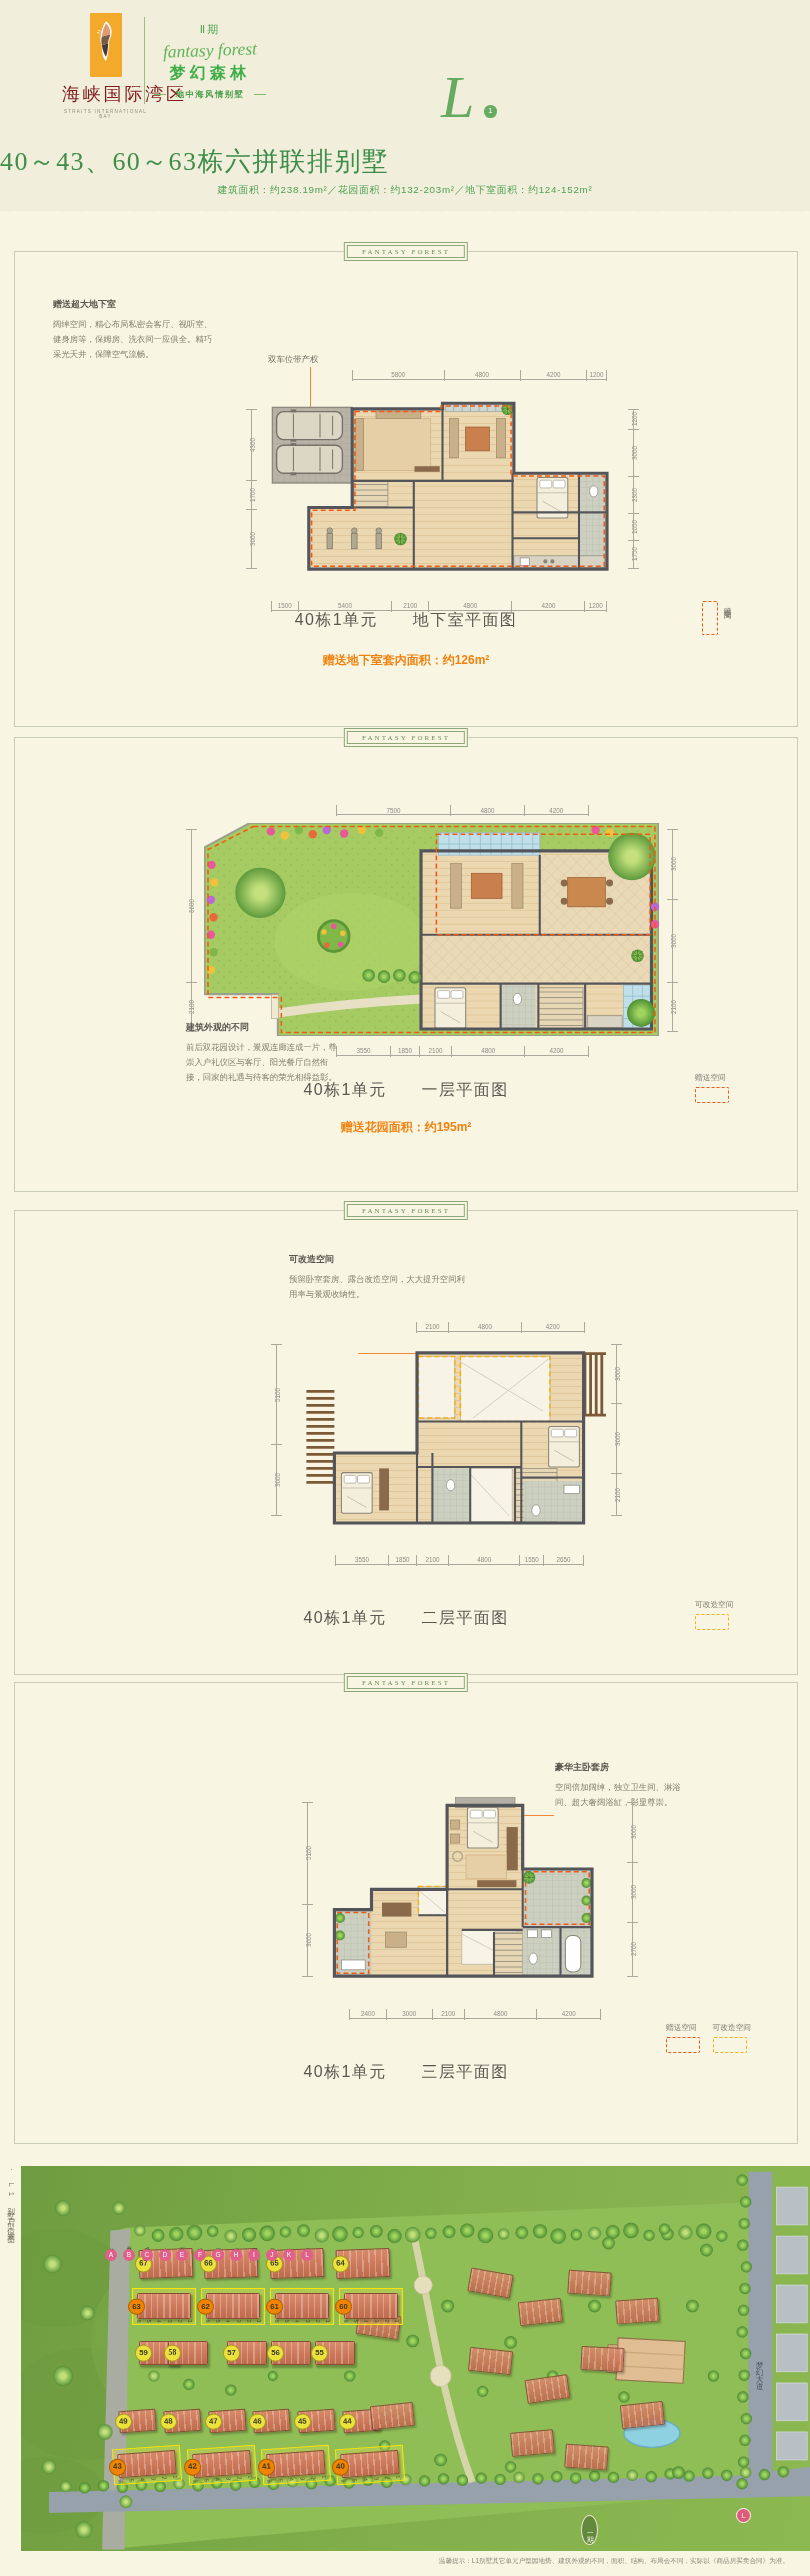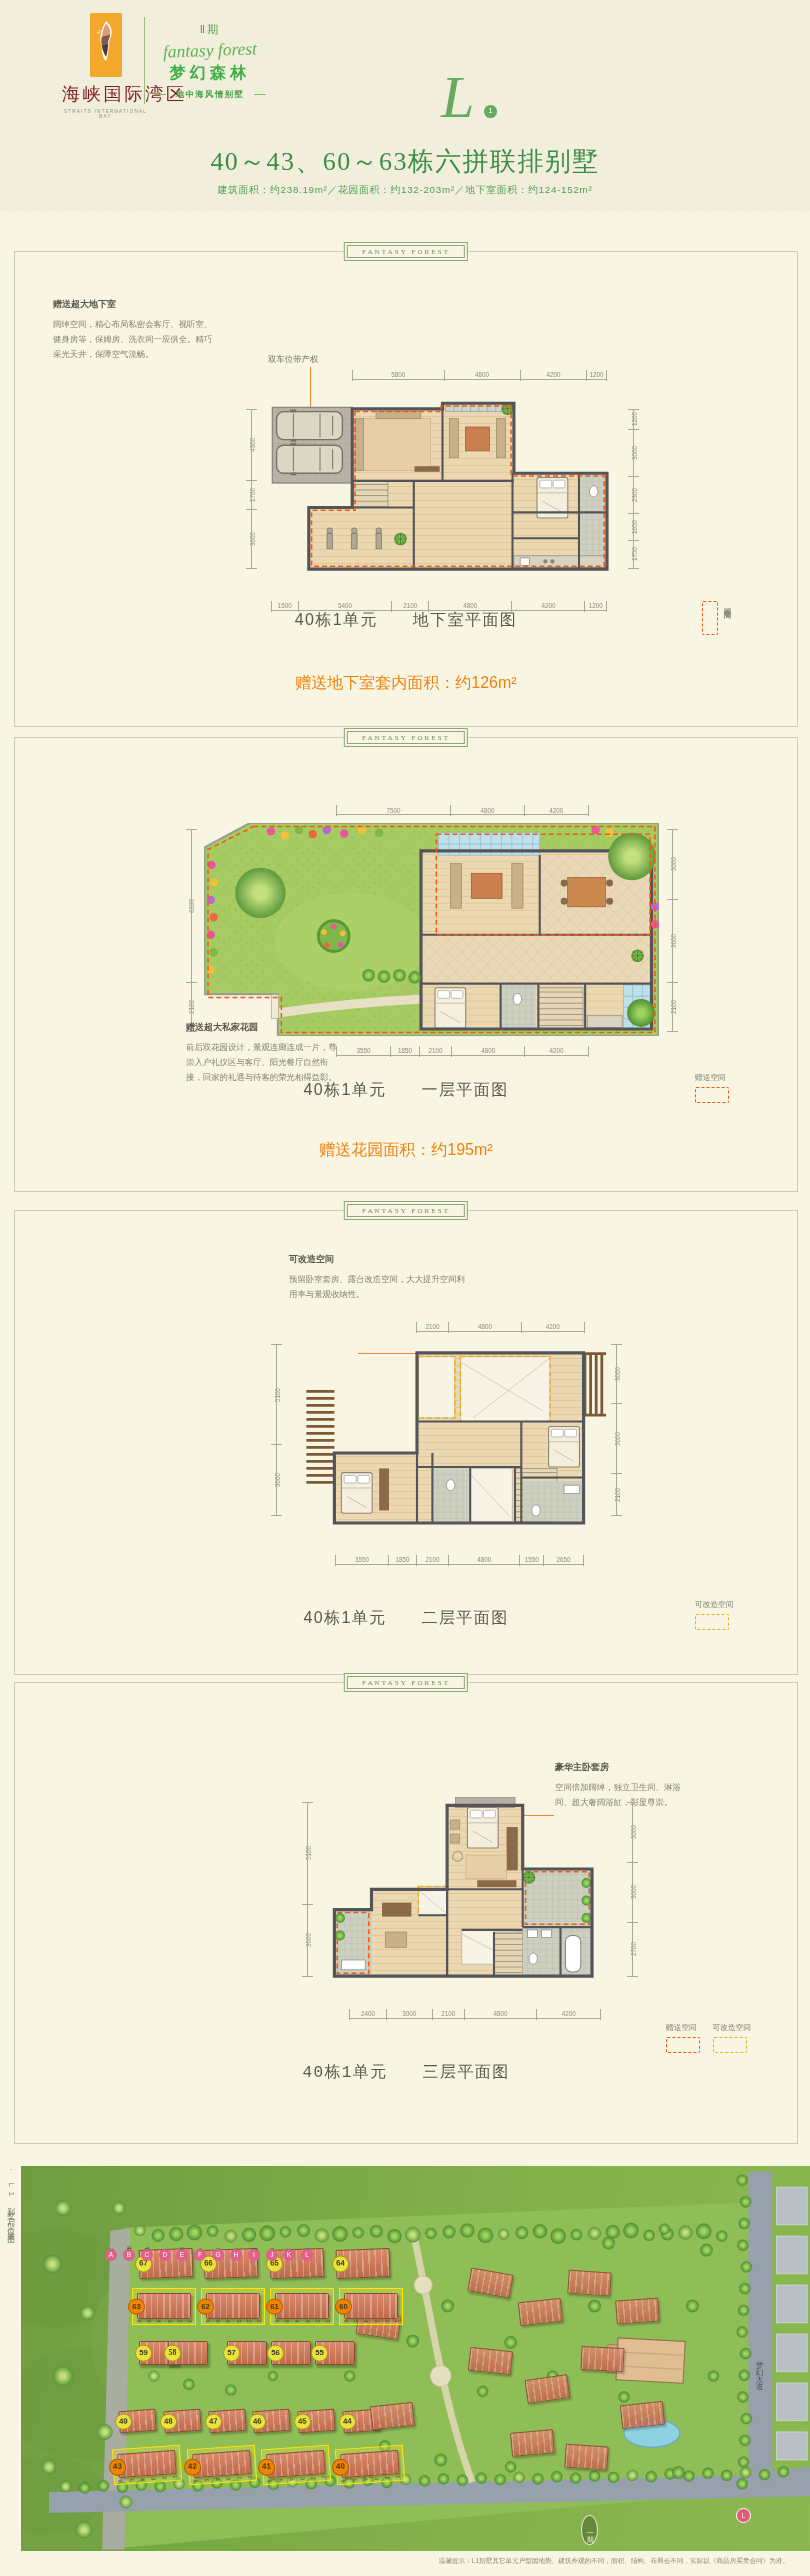--- a/index.html
+++ b/index.html
@@ -19,36 +19,36 @@
   .phase{font-size:11px;letter-spacing:2.1px;color:#55a855;}
   .script{margin-top:2.8px;font-family:"Liberation Serif",serif;font-style:italic;font-size:17.5px;color:#61b457;transform:rotate(-2deg);}
   .proj-cn{margin-top:1.4px;font-size:16px;font-weight:bold;color:#3fae49;letter-spacing:4.2px;}
   .tagline{margin-top:5.6px;display:flex;align-items:center;justify-content:center;gap:10px;}
   .tagline .dash{width:18px;height:0.7px;background:#7cc06a;}
   .tagline .txt{font-size:8.4px;font-weight:bold;color:#4ca04c;letter-spacing:1.4px;font-family:"Liberation Serif",serif;white-space:nowrap;}
   #emblem{position:absolute;left:441px;top:73px;width:77px;height:63px;}
   #emblem .L{font-family:"Liberation Serif",serif;font-style:italic;font-size:60px;line-height:49px;color:#66ab5f;}
   #emblem .idx{position:absolute;left:43px;top:32px;width:12.6px;height:12.6px;border-radius:50%;background:#66ab5f;color:#fff;
       font-size:7.7px;line-height:12.6px;text-align:center;}
-  #hero-title{position:absolute;left:0;top:144px;width:100%;text-align:center;
+  #hero-title{position:absolute;left:0;top:144px;width:100%;
       font-family:"Liberation Serif",serif;font-size:26px;color:#3e8e4a;letter-spacing:1.4px;}
   #hero-sub{position:absolute;left:0;top:184px;width:100%;text-align:center;font-size:9.8px;color:#4ea152;letter-spacing:0.7px;}
   
   .panel{position:absolute;left:14px;width:782px;border:0.7px solid #c9cdb6;}
   .badge{position:absolute;top:-9.8px;left:50%;transform:translateX(-50%);
       background:#f8f5e3;border:0.7px solid #8fa678;padding:2.1px;}
   .badge-inner{border:0.7px solid #8fa678;padding:1.4px 14px;font-size:7px;letter-spacing:2.1px;color:#6e8f5e;
       font-family:"Liberation Serif",serif;white-space:nowrap;}
   .ann{position:absolute;}
   .ann h4{margin:0 0 5.6px 0;font-size:9px;color:#59564c;}
   .ann p{margin:0;font-size:8.4px;color:#84816f;line-height:1.8;}
   .callout{position:absolute;font-size:8.4px;color:#6f6c60;}
   .caption{position:absolute;left:0;width:100%;text-align:center;font-size:16px;color:#5b5850;letter-spacing:1.4px;}
   .caption .floor{margin-left:35px;}
-  .area-note{position:absolute;left:0;width:100%;text-align:center;font-size:16px;font-weight:normal;color:#f0820f;margin-top:21px;}
+  .area-note{position:absolute;left:0;width:100%;text-align:center;font-size:12px;font-weight:bold;color:#f0820f;}
   .plan-wrap{position:absolute;}
   
   .dims{position:absolute;display:flex;color:#8e8d83;font-size:6.3px;}
   .dims.h{flex-direction:row;height:11.2px;}
   .dims.h .seg{position:relative;height:100%;border-left:0.7px solid #aaa99d;}
   .dims.h .seg:last-child{border-right:0.7px solid #aaa99d;}
   .dims.h .seg::after{content:"";position:absolute;left:0;right:0;bottom:1.4px;height:0.7px;background:#aaa99d;}
   .dims.h .seg span{position:absolute;left:50%;bottom:2.8px;transform:translateX(-50%);white-space:nowrap;}
   .dims.v{flex-direction:column;width:11.2px;}
   .dims.v .seg{position:relative;width:100%;border-top:0.7px solid #aaa99d;}
@@ -448,21 +448,21 @@
             <circle cx="580" cy="14" r="6" fill="#f0c23c"></circle>
           <circle cx="645" cy="120" r="6" fill="#b868d8"></circle>
             <circle cx="645" cy="145" r="6" fill="#e8589a"></circle>
         </g>
 
         <path class="odash" d="M70,5 H645 V300 H110 V250 H5 V38 Z"></path>
         <rect class="odash" x="332" y="16" width="306" height="144" fill="none"></rect>
       </svg>
     </div>
     <div class="ann" style="left:171px;top:283px;width:153px;">
-      <h4>赠送超大私家花园</h4>
+      <h4>建筑外观的不同</h4>
       <p>前后双花园设计，景观连廊连成一片，尊崇入户礼仪区与客厅、阳光餐厅自然衔接，回家的礼遇与待客的荣光相得益彰。</p>
     </div>
     <div class="caption" style="top:342px;">
       <span>40栋1单元</span><span class="floor">一层平面图</span>
     </div>
     <div class="area-note" style="top:381px;">赠送花园面积：约195m²</div>
     <div class="legend" style="left:680px;top:335px;">
       <div class="lbl">赠送空间</div>
       <div class="box"></div>
     </div>
@@ -660,21 +660,21 @@
         <rect x="352" y="205" width="22" height="52" rx="9" fill="#fff" stroke="#8a8578" stroke-width="1.5"></rect>
         <rect x="298" y="197" width="14" height="11" fill="#fff" stroke="#8a8578"></rect>
         <rect x="318" y="197" width="14" height="11" fill="#fff" stroke="#8a8578"></rect>
         <ellipse cx="306" cy="238" rx="6" ry="8" fill="#fff" stroke="#8a8578"></ellipse>
 
         <path class="iw" d="M183,139 H291 M291,19 V193 M291,193 H390 M183,139 V263? "></path>
         <path class="iw" d="M183,139 V176 M75,139 H183 M142,176 H183 M183,176 V263 M204,197 H291 M250,200 V263 M345,193 V263"></path>
         <path class="wall" d="M183,19 H291 V110 H390 V263 H22 V168 H75 V139 H183 Z"></path>
       </svg>
     </div>
-    <div class="caption" style="top:379px;font-family:Liberation Mono, monospace;">
+    <div class="caption" style="top:379px;">
       <span>40栋1单元</span><span class="floor">三层平面图</span>
     </div>
     <div class="legend-row" style="left:651px;top:340px;">
       <div class="legend" style="position:static;">
         <div class="lbl">赠送空间</div>
         <div class="box"></div>
       </div>
       <div class="legend yellow" style="position:static;">
         <div class="lbl">可改造空间</div>
         <div class="box"></div>

